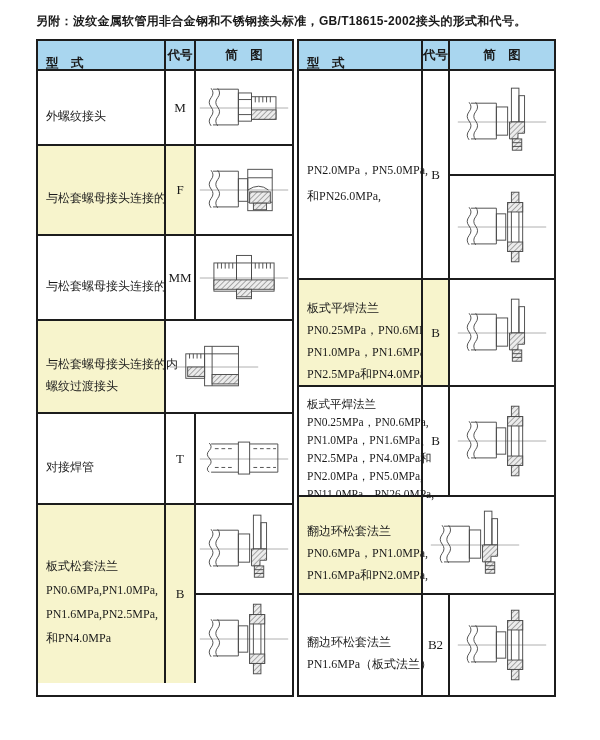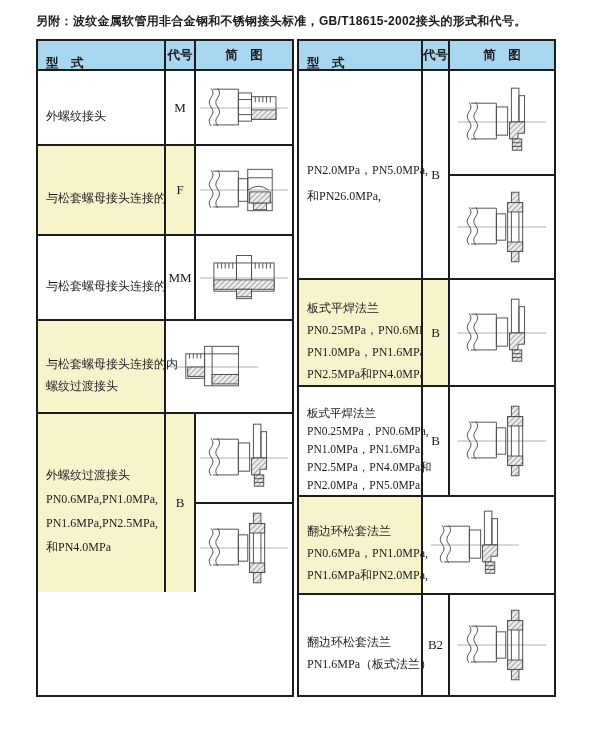--- a/index.html
+++ b/index.html
@@ -162,24 +162,45 @@
                 <line x1="48" y1="20" x2="48" y2="62"></line>
                 <line x1="40" y1="28" x2="76" y2="28"></line>
                 <rect x="22" y="42" width="18" height="10" fill="url(#hch)"></rect>
                 <rect x="48" y="50" width="28" height="10" fill="url(#hch)"></rect>
               </g>
             </svg>
           </span>
       </div>
     </div>
 
+    <div class="row lr5">
+      <div class="cell type">
+          <div>对接焊管</div>
+        </div>
+      <div class="cell code">T</div>
+      <div class="cell diag">
+        <span class="dwrap">
+            <svg viewBox="0 0 100 84" xmlns="http://www.w3.org/2000/svg">
+              <g fill="none" stroke="#4a4a4a" stroke-width="1">
+                <line x1="3" y1="42" x2="97" y2="42" stroke="#888" stroke-width="0.7"></line>
+                <path d="M13,25 q4,4 0,8 q-4,4 0,8 q4,4 0,8 q-4,4 0,7"></path>
+                <path d="M44,26 H15 M15,56 H44"></path>
+                <rect x="44" y="24" width="12" height="34"></rect>
+                <path d="M56,26 H86 V56 H56"></path>
+                <path d="M60,31 H84 M60,51 H84" stroke-dasharray="4,3"></path>
+                <path d="M19,31 H40 M19,51 H40" stroke-dasharray="4,3"></path>
+              </g>
+            </svg>
+          </span>
+      </div>
+    </div>
 
     <div class="row lr6 hl lh24">
       <div class="cell type">
-          <div>外螺纹过渡接头</div>
+          <div>板式松套法兰</div>
           <div>PN0.6MPa,PN1.0MPa,</div>
           <div>PN1.6MPa,PN2.5MPa,</div>
           <div>和PN4.0MPa</div>
         </div>
       <div class="cell code">B</div>
       <div class="cell diag split">
         <div class="sub">
           <span class="dwrap">
               <svg viewBox="0 0 100 84" xmlns="http://www.w3.org/2000/svg">
                 <g fill="none" stroke="#4a4a4a" stroke-width="1">
@@ -307,20 +328,21 @@
       </div>
     </div>
 
     <div class="row rr3 lh18">
       <div class="cell type">
           <div>板式平焊法兰</div>
           <div>PN0.25MPa，PN0.6MPa,</div>
           <div>PN1.0MPa，PN1.6MPa、</div>
           <div>PN2.5MPa，PN4.0MPa和</div>
           <div>PN2.0MPa，PN5.0MPa,</div>
+          <div>PN11.0MPa，PN26.0MPa,</div>
         </div>
       <div class="cell code">B</div>
       <div class="cell diag">
         <span class="dwrap">
             <svg viewBox="0 0 100 84" xmlns="http://www.w3.org/2000/svg">
               <g fill="none" stroke="#4a4a4a" stroke-width="1">
                 <line x1="3" y1="42" x2="97" y2="42" stroke="#888" stroke-width="0.7"></line>
                 <path d="M44,22 H17 M17,60 H44 M44,22 V60"></path>
                 <path d="M15,21 q4,5 0,10 q-4,5 0,10 q4,5 0,10 q-4,5 0,10"></path>
                 <path d="M22,21 q4,5 0,10 q-4,5 0,10 q4,5 0,10 q-4,5 0,10"></path>

